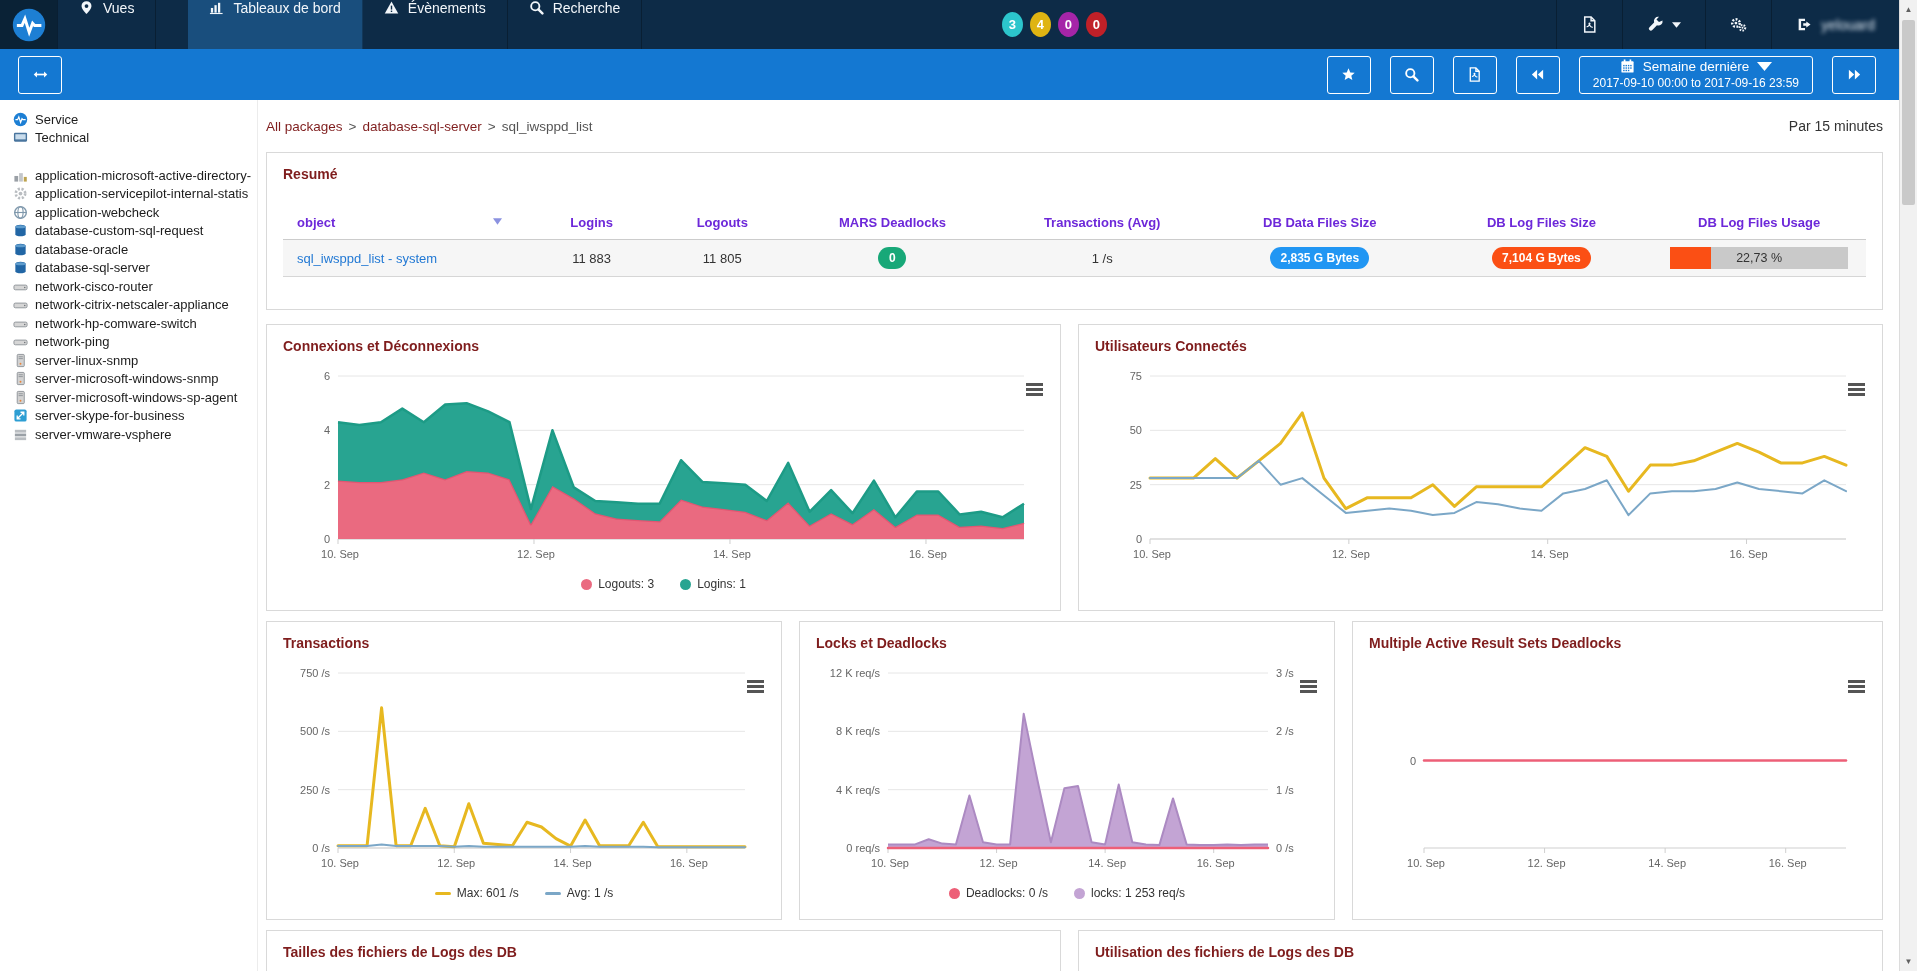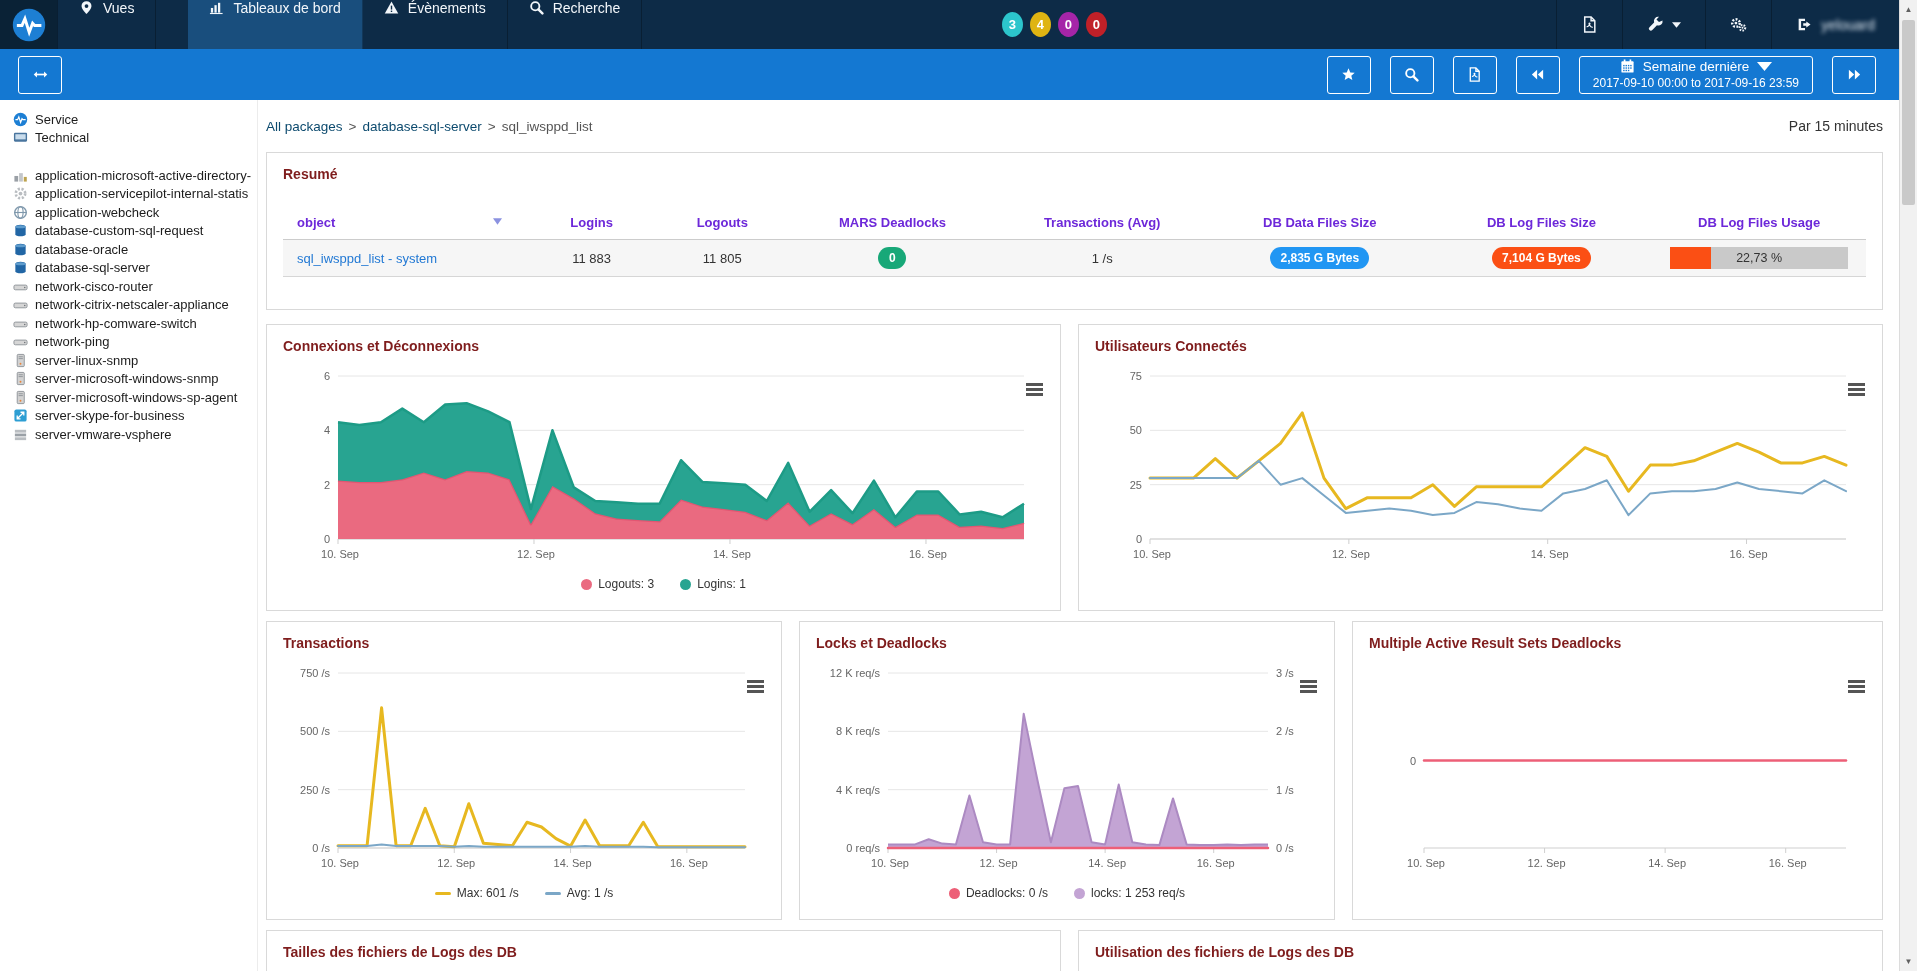--- a/index.html
+++ b/index.html
@@ -34,21 +34,21 @@
   
   .layout{flex:1;display:flex;min-height:0;}
   .sidebar{width:258px;box-sizing:border-box;padding:10px 0 0 13px;border-right:1px solid #ececec;overflow:hidden;}
   .side-item{display:flex;align-items:center;gap:7px;font-size:13px;color:#1c1c1c;height:18.5px;cursor:pointer;white-space:nowrap;}
   .side-list{margin-top:19px;}
   .si{width:15px;flex:0 0 15px;}
   .si svg{width:15px;height:15px;display:block;}
   .content{flex:1;min-width:0;padding:0 16px 0 8px;box-sizing:border-box;overflow:hidden;}
   
   .crumbs{height:52px;display:flex;align-items:center;font-size:13.5px;color:#555;}
-  .crumbs a{color:#0c4a6e;text-decoration:none;cursor:pointer;margin-top:44px;}
+  .crumbs a{color:#7f1d1d;text-decoration:none;cursor:pointer;margin-top:44px;}
   .crumb-sep{margin:0 6px;color:#555;}
   .period{margin-left:auto;color:#333;font-size:14px;}
   
   .panel{background:#fff;border:1px solid #d9d9d9;box-sizing:border-box;}
   .panel h3{margin:0;font-size:14px;font-weight:bold;color:#7f1d1d;}
   .resume{height:158px;padding:13px 16px;}
   table{width:100%;border-collapse:collapse;margin-top:24px;table-layout:fixed;}
   th{font-size:13px;color:#6d28d9;padding:9px 6px;border-bottom:1px solid #ccc;text-align:center;font-weight:bold;position:relative;}
   th.first{text-align:left;padding-left:14px;}
   .sortcaret{position:absolute;right:26px;top:12px;}

